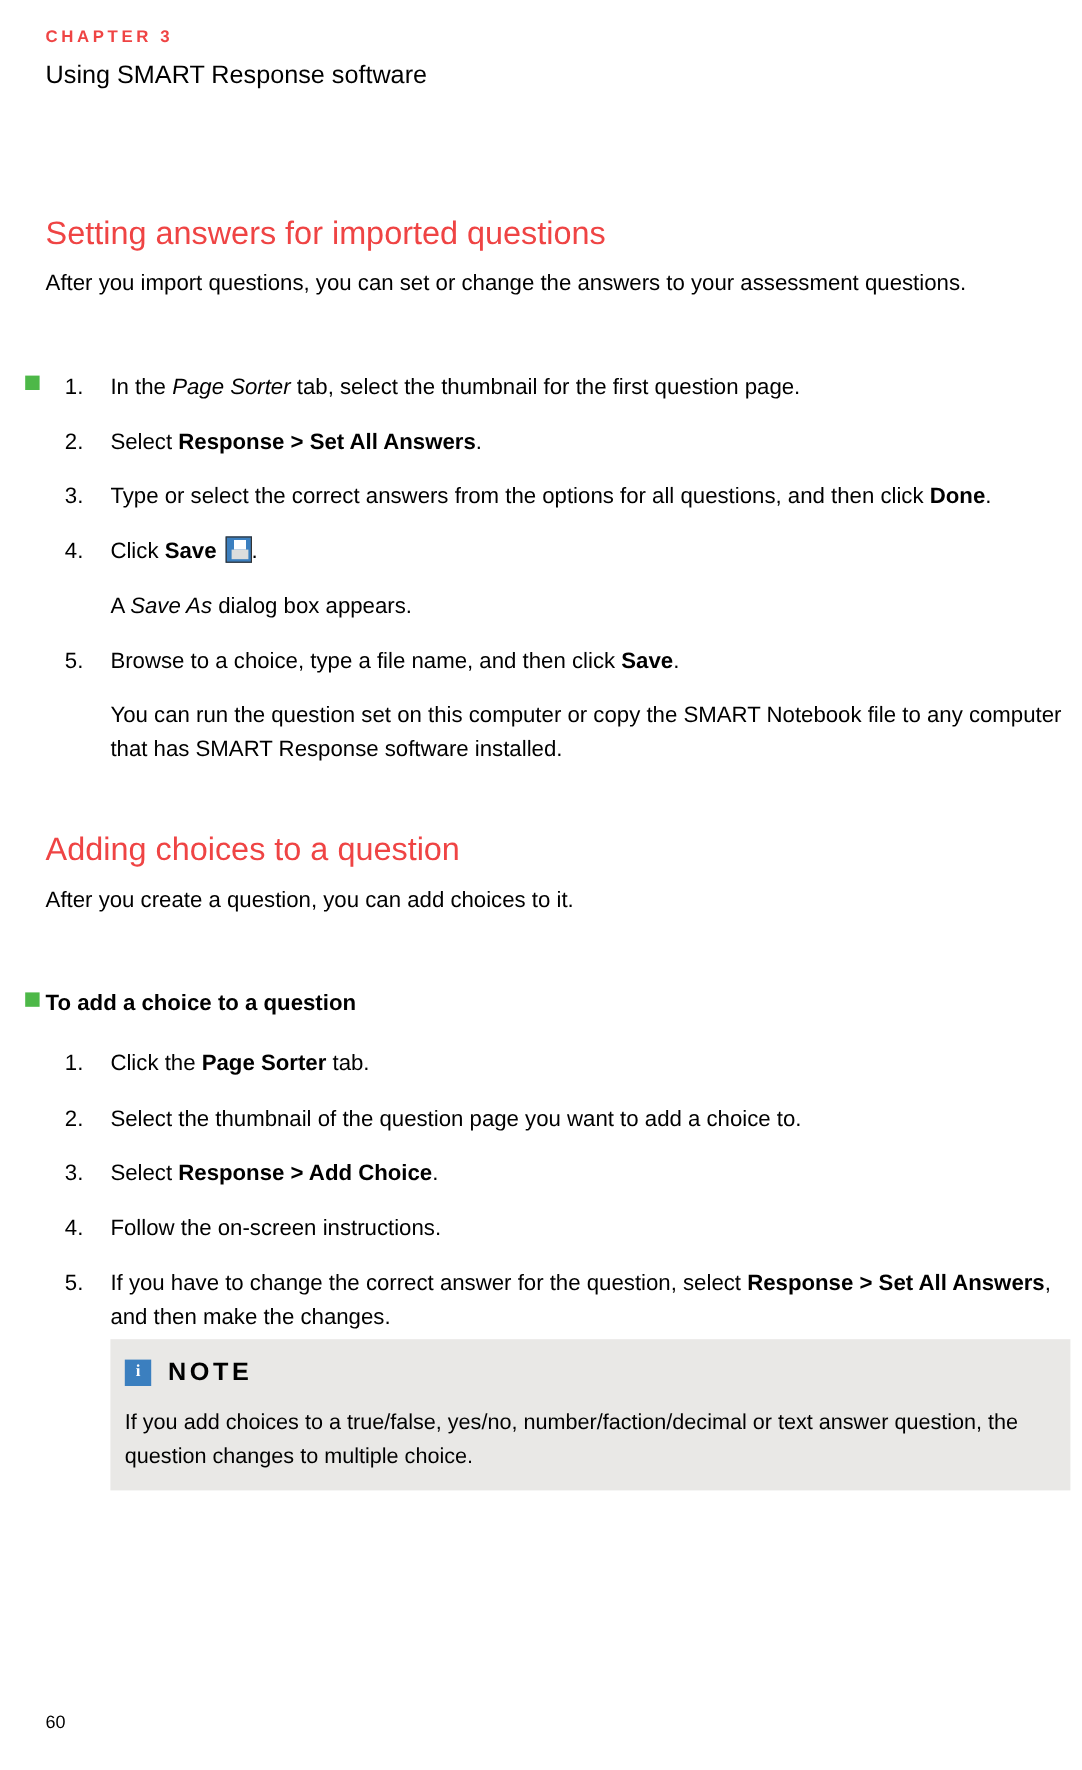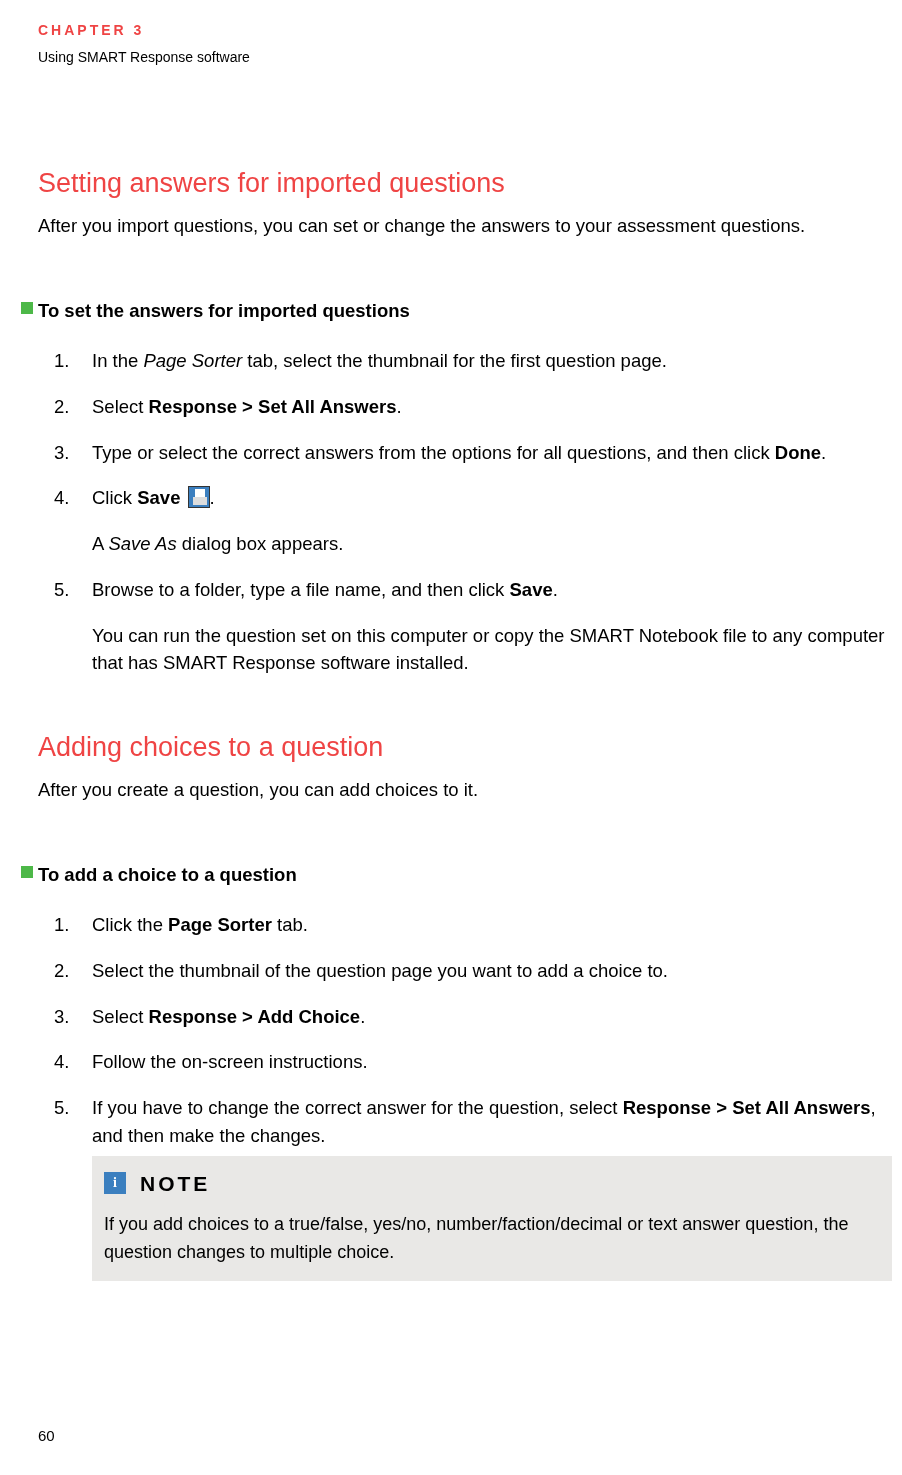--- a/index.html
+++ b/index.html
@@ -15,21 +15,21 @@
       color: #000;
     }
     .chapter-label {
       font-size: 14px;
       letter-spacing: 3px;
       font-weight: bold;
       color: #ef4444;
       margin-bottom: 6px;
     }
     .chapter-subtitle {
-      font-size: 14px;
+      font-size: 21px;
       color: #000;
       margin-bottom: 95px;
     }
     .section-heading {
       font-size: 27px;
       color: #ef4444;
       font-weight: 400;
       margin-bottom: 8px;
     }
     .section-intro {
@@ -139,21 +139,20 @@
 <body>
 
 <div class="chapter-label">CHAPTER 3</div>
 <div class="chapter-subtitle">Using SMART Response software</div>
 
 <div class="section-heading">Setting answers for imported questions</div>
 <div class="section-intro">After you import questions, you can set or change the answers to your assessment questions.</div>
 
 <div class="procedure-heading">
   <span class="green-marker"></span>
-  <span>To set the answers for imported questions</span>
 </div>
 
 <ol>
   <li>
     <span class="num">1.</span>
     <span>In the </span><em>Page Sorter</em><span> tab, select the thumbnail for the first question page.</span>
   </li>
   <li>
     <span class="num">2.</span>
     <span>Select </span><strong>Response &gt; Set All Answers</strong><span>.</span>
@@ -164,21 +163,21 @@
   </li>
   <li>
     <span class="num">4.</span>
     <span>Click </span><strong>Save</strong> <span class="save-icon"></span><span>.</span>
     <div class="li-extra">
       <span>A </span><em>Save As</em><span> dialog box appears.</span>
     </div>
   </li>
   <li>
     <span class="num">5.</span>
-    <span>Browse to a folder, type a file name, and then click </span><strong>Save</strong><span>.</span>
+    <span>Browse to a choice, type a file name, and then click </span><strong>Save</strong><span>.</span>
     <div class="li-extra">You can run the question set on this computer or copy the SMART Notebook file to any computer that has SMART Response software installed.</div>
   </li>
 </ol>
 
 <div class="section-heading section2">Adding choices to a question</div>
 <div class="section-intro">After you create a question, you can add choices to it.</div>
 
 <div class="procedure-heading">
   <span class="green-marker"></span>
   <span>To add a choice to a question</span>

